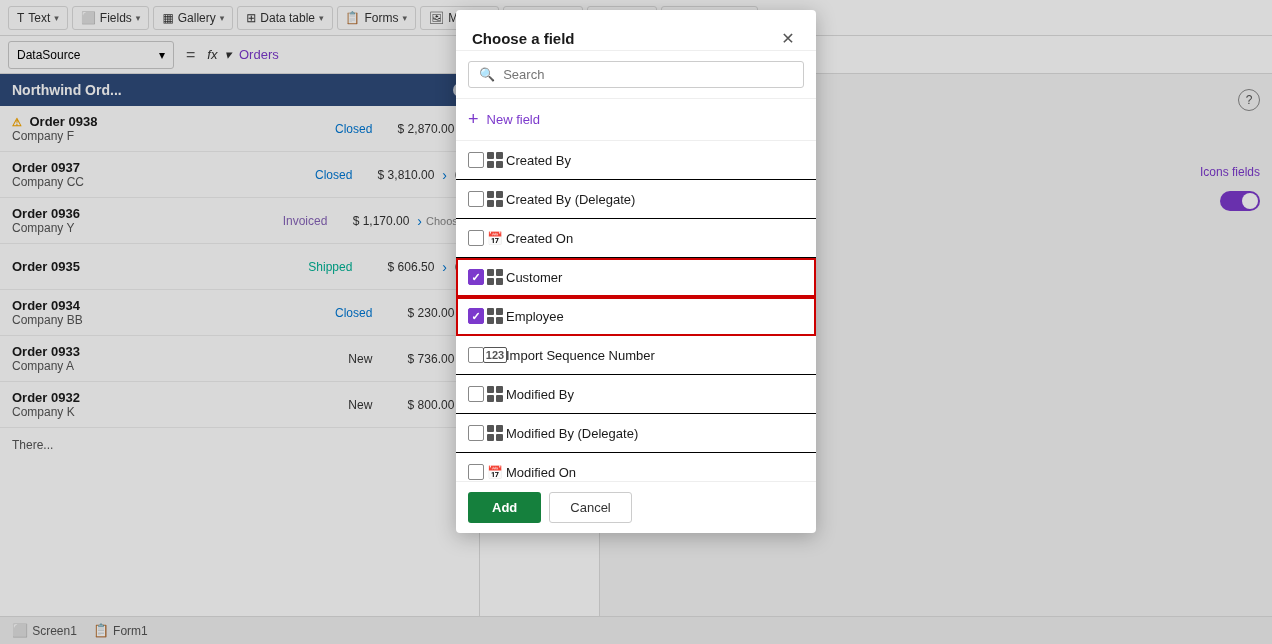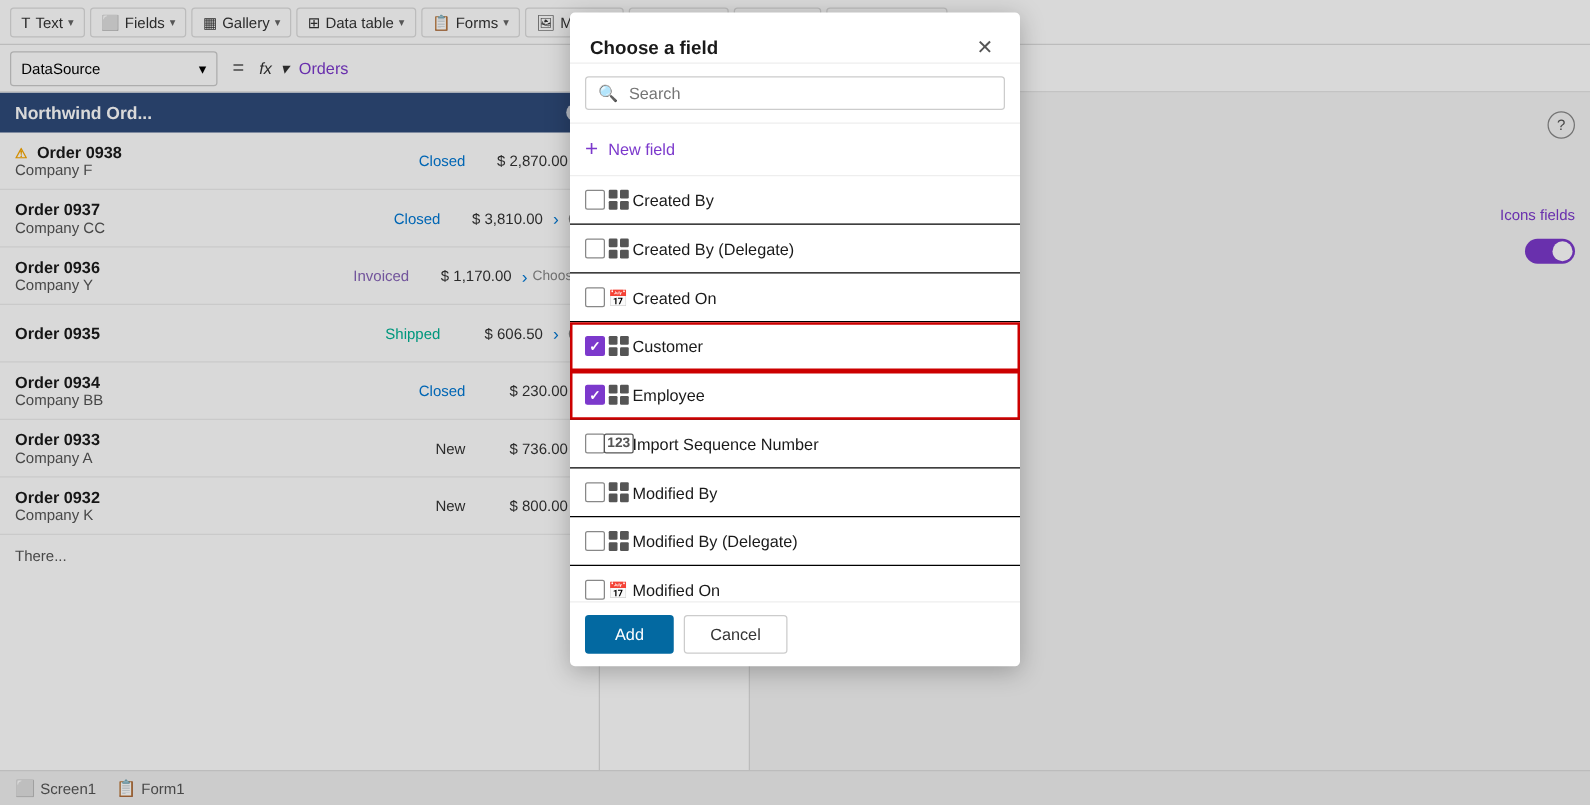--- a/index.html
+++ b/index.html
@@ -448,27 +448,27 @@
       flex: 1;
     }
 
     .dialog-footer {
       display: flex;
       gap: 8px;
       padding: 10px 12px;
       border-top: 1px solid #eee;
     }
     .btn-add {
-      background: #0369a1;
+      background: #15803d;
       color: #fff;
       border: none;
       border-radius: 3px;
       padding: 7px 24px;
       font-size: 13px;
-      font-weight: 400;
+      font-weight: 700;
       cursor: pointer;
     }
     .btn-cancel {
       background: #fff;
       color: #333;
       border: 1.5px solid #ccc;
       border-radius: 3px;
       padding: 7px 20px;
       font-size: 13px;
       cursor: pointer;

